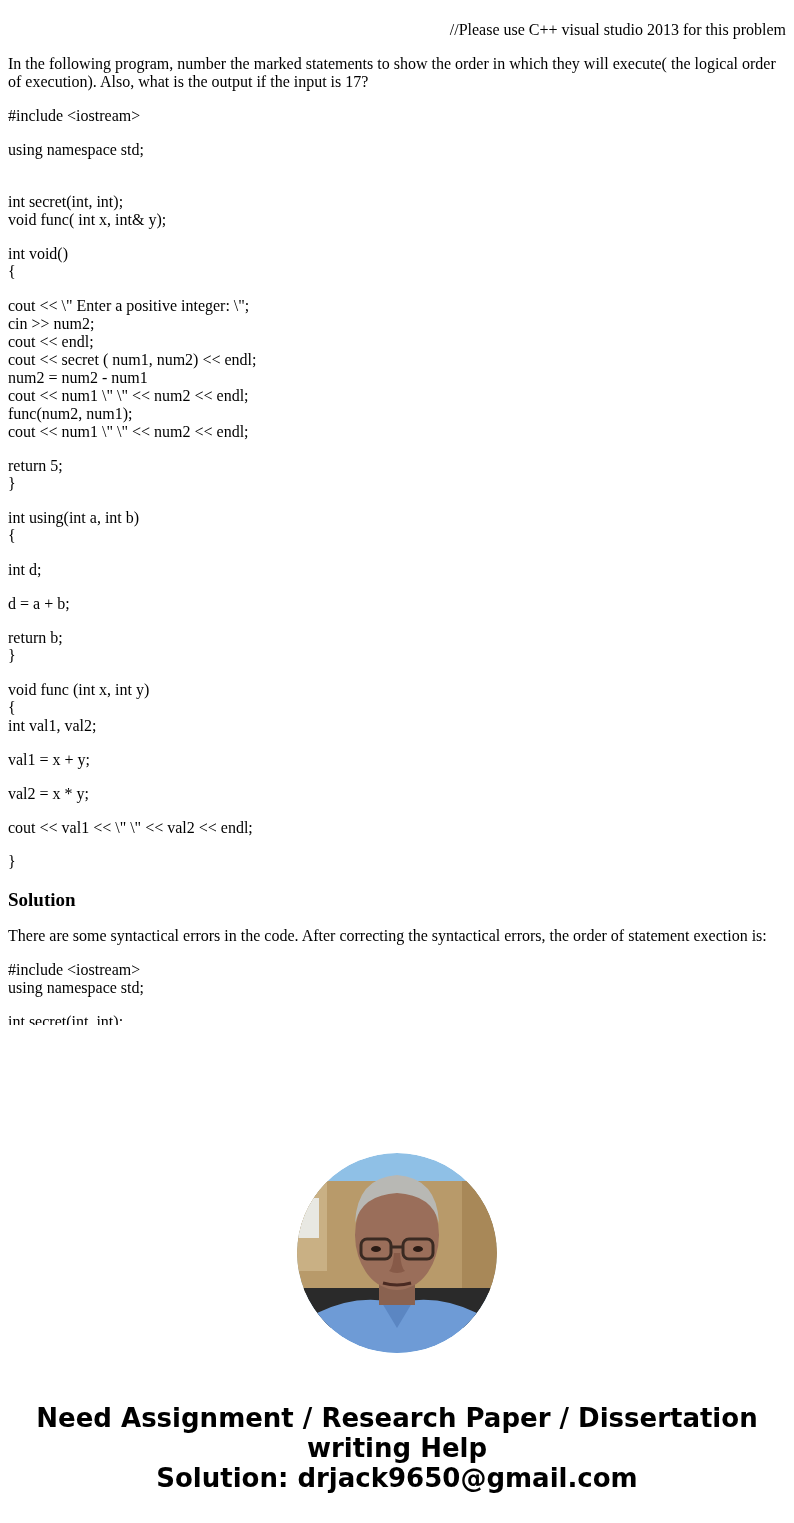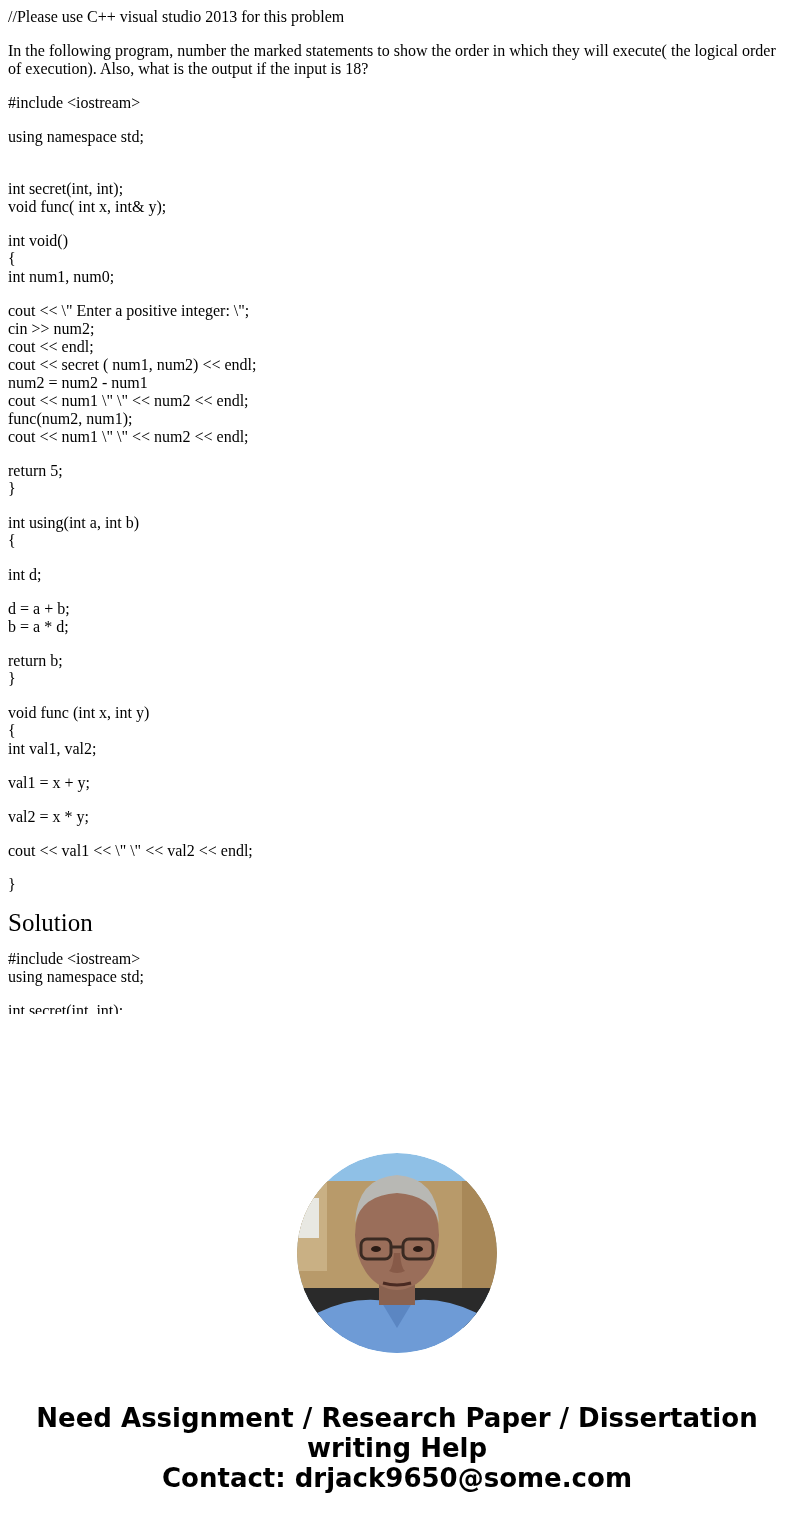--- a/index.html
+++ b/index.html
@@ -8,26 +8,26 @@
       height: 1523px;
       overflow: hidden;
       font-family: "Liberation Serif", "DejaVu Serif", serif;
       font-size: 16px;
       line-height: 18px;
       color: #000000;
       position: relative;
     }
     .content { padding: 0 8px; }
     p { margin: 0 0 16px 0; }
-    .first { margin-top: 8px; }
+    .first { margin-top: 21px; text-align: right; }
     .code-block { margin: 0 0 16px 0; }
     .code-block div { min-height: 18px; }
     h3.solution-title {
-      font-size: 25px;
-      font-weight: normal;
+      font-size: 19px;
+      font-weight: bold;
       margin: 18px 0 16px 0;
       line-height: 22px;
     }
     .solution-clip {
       height: 64px;
       overflow: hidden;
     }
     .avatar-wrap {
       position: absolute;
       left: 297px;
@@ -49,38 +49,37 @@
       line-height: 30px;
       color: #000000;
     }
     .footer div { white-space: nowrap; }
   </style>
 </head>
 <body>
 
 <div class="content">
   <p class="first">//Please use C++ visual studio 2013 for this problem</p>
-  <p>In the following program, number the marked statements to show the order in which they will execute( the logical order of execution). Also, what is the output if the input is 18?</p>
+  <p>In the following program, number the marked statements to show the order in which they will execute( the logical order of execution). Also, what is the output if the input is 17?</p>
 
   <div id="question-code">
       <div class="code-block">
         <div>#include &lt;iostream&gt;</div>
       </div>
       <div class="code-block">
         <div>using namespace std;</div>
       </div>
       <div class="code-block">
         <div></div>
         <div>int secret(int, int);</div>
         <div>void func( int x, int&amp; y);</div>
       </div>
       <div class="code-block">
         <div>int void()</div>
         <div>{</div>
-        <div>int num1, num0;</div>
       </div>
       <div class="code-block">
         <div>cout &lt;&lt; \" Enter a positive integer: \";</div>
         <div>cin &gt;&gt; num2;</div>
         <div>cout &lt;&lt; endl;</div>
         <div>cout &lt;&lt; secret ( num1, num2) &lt;&lt; endl;</div>
         <div>num2 = num2 - num1</div>
         <div>cout &lt;&lt; num1 \" \" &lt;&lt; num2 &lt;&lt; endl;</div>
         <div>func(num2, num1);</div>
         <div>cout &lt;&lt; num1 \" \" &lt;&lt; num2 &lt;&lt; endl;</div>
@@ -91,21 +90,20 @@
       </div>
       <div class="code-block">
         <div>int using(int a, int b)</div>
         <div>{</div>
       </div>
       <div class="code-block">
         <div>int d;</div>
       </div>
       <div class="code-block">
         <div>d = a + b;</div>
-        <div>b = a * d;</div>
       </div>
       <div class="code-block">
         <div>return b;</div>
         <div>}</div>
       </div>
       <div class="code-block">
         <div>void func (int x, int y)</div>
         <div>{</div>
         <div>int val1, val2;</div>
       </div>
@@ -117,20 +115,21 @@
       </div>
       <div class="code-block">
         <div>cout &lt;&lt; val1 &lt;&lt; \" \" &lt;&lt; val2 &lt;&lt; endl;</div>
       </div>
       <div class="code-block">
         <div>}</div>
       </div>
     </div>
 
   <h3 class="solution-title">Solution</h3>
+  <p>There are some syntactical errors in the code. After correcting the syntactical errors, the order of statement exection is:</p>
   <div class="solution-clip">
     <div style="min-height:18px">#include &lt;iostream&gt;</div>
     <div style="min-height:18px">using namespace std;</div>
     <div style="min-height:16px;height:16px"></div>
     <div style="min-height:18px">int secret(int, int);</div>
   </div>
 </div>
 
 <div class="avatar-wrap">
   <svg width="200" height="200" viewBox="0 0 200 200">
@@ -158,14 +157,14 @@
       <ellipse cx="121" cy="96" rx="5" ry="3" fill="#2a1a14"></ellipse>
       <path d="M97 100 Q96 115 92 118 Q100 122 108 118 Q104 115 103 100 Z" fill="#875a48"></path>
       <path d="M86 130 Q100 134 114 130" fill="none" stroke="#4a2a22" stroke-width="3"></path>
     </g>
   </svg>
 </div>
 
 <div class="footer">
   <div>Need Assignment / Research Paper / Dissertation</div>
   <div>writing Help</div>
-  <div>Contact: drjack9650@some.com</div>
+  <div>Solution: drjack9650@gmail.com</div>
 </div>
 
 </body></html>

